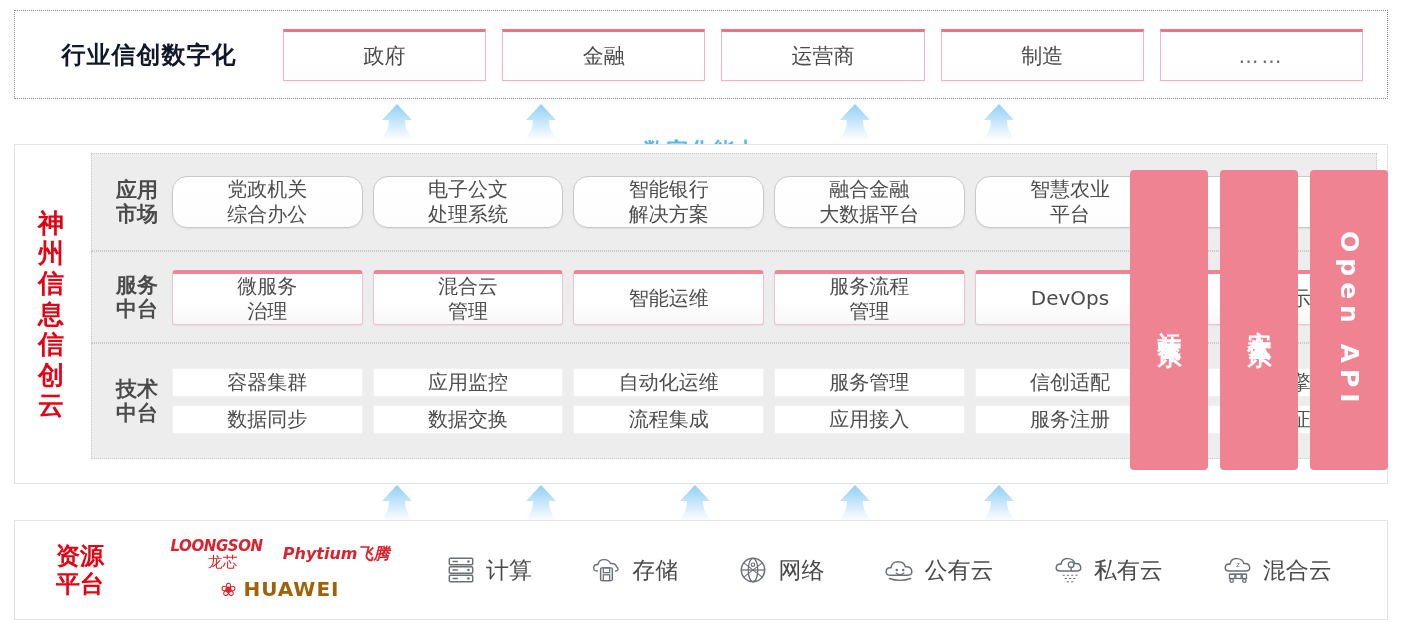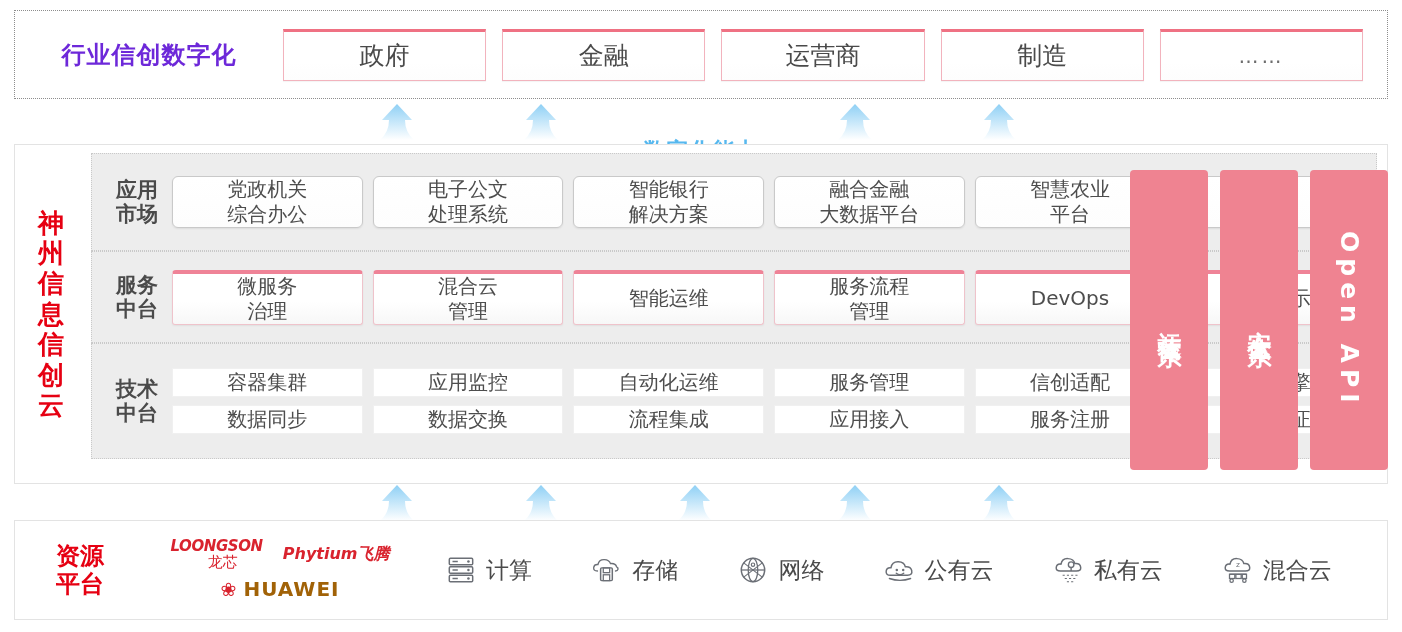--- a/index.html
+++ b/index.html
@@ -14,36 +14,36 @@
   
   .industry-band {
     position: absolute; left: 14px; top: 10px;
     width: 1374px; height: 89px;
     border: 1px dotted #8d8d8d;
     display: flex; align-items: center;
   }
   .industry-title {
     width: 268px; flex: 0 0 268px;
     text-align: center;
-    color: #6d28d9;
+    color: #0f172a;
     font-weight: bold;
     font-size: 24px;
     letter-spacing: 1px;
   }
   .industry-boxes {
     flex: 1; display: flex; align-items: center;
     gap: 16px; padding-right: 24px;
   }
   .industry-box {
     flex: 1; height: 52px;
     background: linear-gradient(180deg,#ffffff 0%,#ffffff 62%,#fdfdfd 100%);
     border: 1px solid #f2b3bd;
     border-top: 3px solid #ef7183;
     display: flex; align-items: center; justify-content: center;
-    font-size: 25px; color: #4a4a4a;
+    font-size: 21px; color: #4a4a4a;
     box-shadow: 0 1px 1px rgba(0,0,0,0.04);
   }
   .industry-box.ellipsis { font-size: 20px; letter-spacing: 3px; color:#6d6d6d; }
 
   
   .arrow-row { position: absolute; left: 0; width: 1402px; height: 36px; }
   .arrow-row.top { top: 104px; }
   .arrow-row.bottom { top: 485px; }
   .arrow {
     position: absolute; bottom: 0; width: 46px; height: 36px;
@@ -100,21 +100,21 @@
 
   .cells { flex: 1; display: flex; gap: 10px; align-items: stretch; }
   .cells-stack { flex: 1; display: flex; flex-direction: column; gap: 8px; }
   .cells-row { display: flex; gap: 10px; flex: 1; }
 
   
   .app-card {
     flex: 1;
     background: linear-gradient(180deg,#ffffff 0%,#fdfdfd 100%);
     border: 1px solid #c9c9c9;
-    border-radius: 6px;
+    border-radius: 15px;
     display: flex; align-items: center; justify-content: center;
     text-align: center;
     font-size: 20px; color: #4d4d4d; line-height: 1.25;
     box-shadow: 0 1px 2px rgba(0,0,0,0.07);
   }
   .app-card.ellipsis { letter-spacing: 3px; font-size: 19px; color:#6d6d6d; }
 
   
   .svc-card {
     flex: 1;

